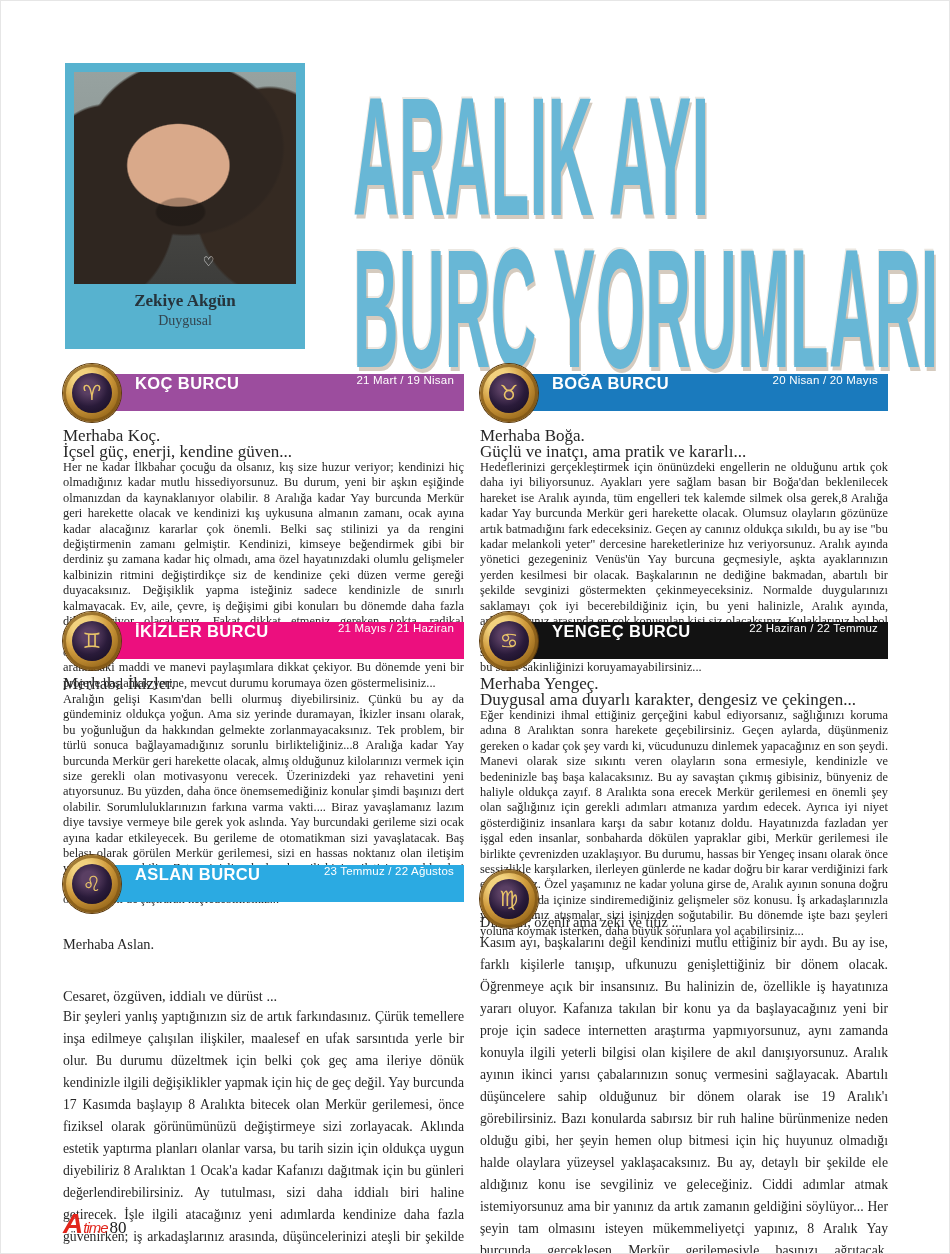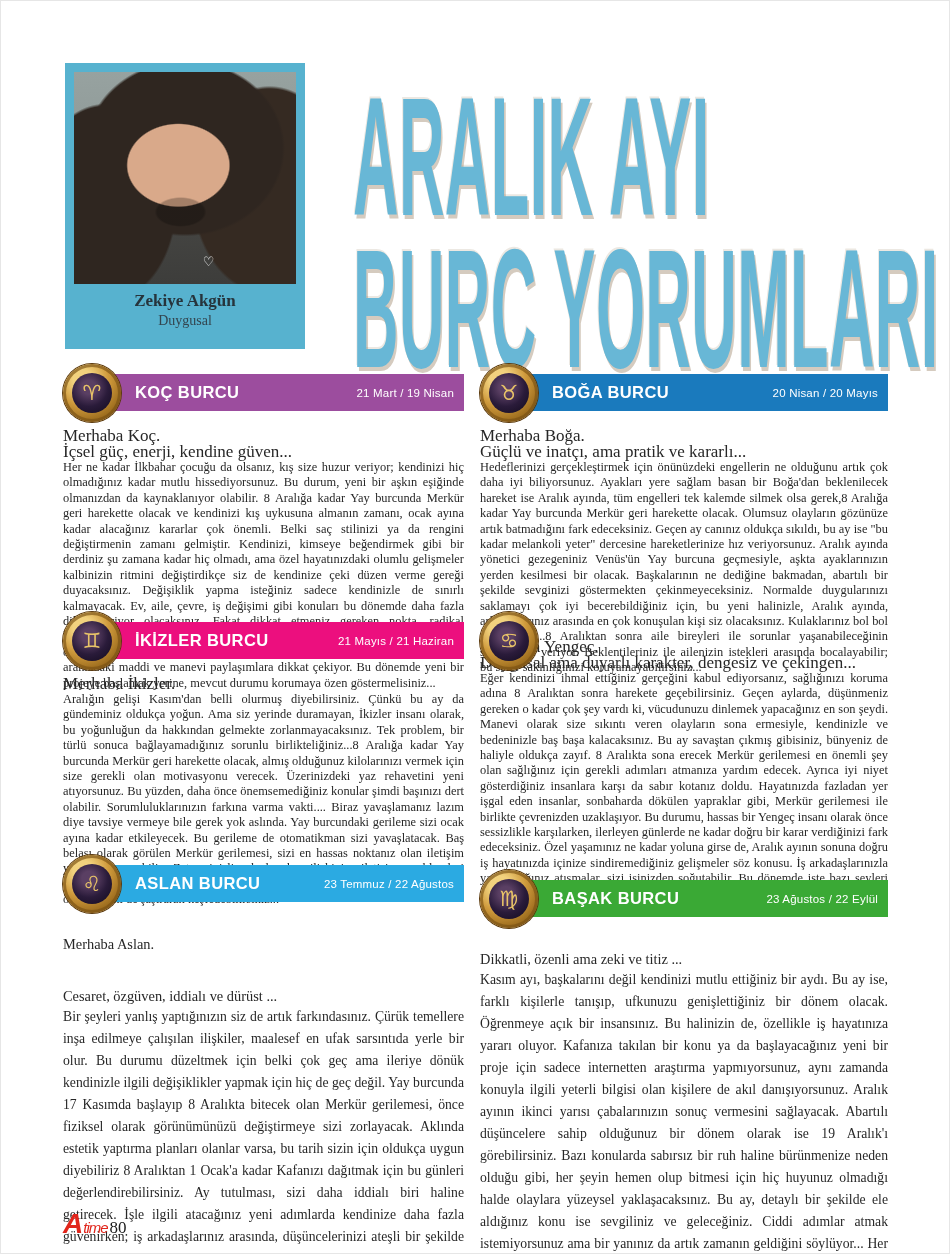--- a/index.html
+++ b/index.html
@@ -43,21 +43,21 @@
   
   .zsec{position:absolute;}
   #sec-koc    {left:62px; top:373px;width:401px;}
   #sec-boga   {left:479px;top:373px;width:408px;}
   #sec-ikizler{left:62px; top:621px;width:401px;}
   #sec-yengec {left:479px;top:621px;width:408px;}
   #sec-aslan  {left:62px; top:864px;width:401px;}
   #sec-basak  {left:479px;top:879px;width:408px;}
 
   .zbar{
-    margin-left:26px;height:37px;display:flex;align-items:center;
+    margin-left:26px;height:37px;display:flex;align-items:flex-start;
     padding:0 10px 0 46px;box-sizing:border-box;background:#888;
   }
   .zname{color:#fff;font-weight:bold;font-size:16.5px;letter-spacing:.4px;}
   .zdates{color:#fff;font-size:11.5px;margin-left:auto;letter-spacing:.2px;}
 
   .zicon{
     position:absolute;left:0;top:-10px;width:58px;height:58px;border-radius:50%;z-index:2;
     background:radial-gradient(circle at 35% 28%, #f2d27e 0 18%, #cf9a3c 45%, #9a6a1c 75%, #6e470e 100%);
     box-shadow:0 0 0 1px #5c3a0c, inset 0 0 0 3px rgba(122,81,20,.65);
     display:flex;align-items:center;justify-content:center;
@@ -138,20 +138,24 @@
     <div class="zbody">
       <p class="greet">Merhaba İkizler.</p>
       <p class="btext">Aralığın gelişi Kasım'dan belli olurmuş diyebilirsiniz. Çünkü bu ay da gündeminiz oldukça yoğun. Ama siz yerinde duramayan, İkizler insanı olarak, bu yoğunluğun da hakkından gelmekte zorlanmayacaksınız. Tek problem, bir türlü sonuca bağlayamadığınız sorunlu birlikteliğiniz...8 Aralığa kadar Yay burcunda Merkür geri harekette olacak, almış olduğunuz kilolarınızı vermek için size gerekli olan motivasyonu verecek. Üzerinizdeki yaz rehavetini yeni atıyorsunuz. Bu yüzden, daha önce önemsemediğiniz konular şimdi başınızı dert olabilir. Sorumluluklarınızın farkına varma vakti.... Biraz yavaşlamanız lazım diye tavsiye vermeye bile gerek yok aslında. Yay burcundaki gerileme sizi ocak ayına kadar etkileyecek. Bu gerileme de otomatikman sizi yavaşlatacak. Baş belası olarak görülen Merkür gerilemesi, sizi en hassas noktanız olan iletişim yönünden vurabilir. Zaten inişli çıkışlı olan ilişkiniz, iletişim problemleri yüzünden olumsuz bir yöne saparken; karşınızdaki kişinin hiç bilmediğiniz özelliklerini de şaşırarak keşfedebilirsiniz...</p>
     </div>
   </section>
 
   <section class="zsec" id="sec-yengec">
     <div class="zicon">
       <span class="zglyph">♋</span>
     </div>
+    <div class="zbar" style="background: rgb(18, 18, 18);">
+      <span class="zname">YENGEÇ BURCU</span>
+      <span class="zdates">22 Haziran / 22 Temmuz</span>
+    </div>
     <div class="zbody">
       <p class="greet">Merhaba Yengeç.</p>
       <p class="greet">Duygusal ama duyarlı karakter, dengesiz ve çekingen...</p>
       <p class="btext">Eğer kendinizi ihmal ettiğiniz gerçeğini kabul ediyorsanız, sağlığınızı koruma adına 8 Aralıktan sonra harekete geçebilirsiniz. Geçen aylarda, düşünmeniz gereken o kadar çok şey vardı ki, vücudunuzu dinlemek yapacağınız en son şeydi. Manevi olarak size sıkıntı veren olayların sona ermesiyle, kendinizle ve bedeninizle baş başa kalacaksınız. Bu ay savaştan çıkmış gibisiniz, bünyeniz de haliyle oldukça zayıf. 8 Aralıkta sona erecek Merkür gerilemesi en önemli şey olan sağlığınız için gerekli adımları atmanıza yardım edecek. Ayrıca iyi niyet gösterdiğiniz insanlara karşı da sabır kotanız doldu. Hayatınızda fazladan yer işgal eden insanlar, sonbaharda dökülen yapraklar gibi, Merkür gerilemesi ile birlikte çevrenizden uzaklaşıyor. Bu durumu, hassas bir Yengeç insanı olarak önce sessizlikle karşılarken, ilerleyen günlerde ne kadar doğru bir karar verdiğinizi fark edeceksiniz. Özel yaşamınız ne kadar yoluna girse de, Aralık ayının sonuna doğru iş hayatınızda içinize sindiremediğiniz gelişmeler söz konusu. İş arkadaşlarınızla yaşayacağınız atışmalar, sizi işinizden soğutabilir. Bu dönemde işte bazı şeyleri yoluna koymak isterken, daha büyük sorunlara yol açabilirsiniz...</p>
     </div>
   </section>
 
   <section class="zsec lg" id="sec-aslan">
     <div class="zicon">
       <span class="zglyph">♌</span>
@@ -164,24 +168,20 @@
       <p class="greet">Merhaba Aslan.</p>
       <p class="greet">Cesaret, özgüven, iddialı ve dürüst ...</p>
       <p class="btext">Bir şeyleri yanlış yaptığınızın siz de artık farkındasınız. Çürük temellere inşa edilmeye çalışılan ilişkiler, maalesef en ufak sarsıntıda yerle bir olur. Bu durumu düzeltmek için belki çok geç ama ileriye dönük kendinizle ilgili değişiklikler yapmak için hiç de geç değil. Yay burcunda 17 Kasımda başlayıp 8 Aralıkta bitecek olan Merkür gerilemesi, önce fiziksel olarak görünümünüzü değiştirmeye sizi zorlayacak. Aklında estetik yaptırma planları olanlar varsa, bu tarih sizin için oldukça uygun diyebiliriz 8 Aralıktan 1 Ocak'a kadar Kafanızı dağıtmak için bu günleri değerlendirebilirsiniz. Ay tutulması, sizi daha iddialı biri haline getirecek. İşle ilgili atacağınız yeni adımlarda kendinize daha fazla güvenirken; iş arkadaşlarınız arasında, düşüncelerinizi ateşli bir şekilde savunacaksınız.8 Aralıkta ki Merkür gerilemesi ise hayatınızın her alanında, yavaşlamaya neden olabilir. Kuşku duyduğunuz konular ise bu dönemde daha da artacak. Kimseye belli etmeden dedektifçilik oynayabilirsiniz. Hayatınıza girecek olan kişi ile evlilik planları yapabilirsiniz....</p>
     </div>
   </section>
 
   <section class="zsec lg" id="sec-basak">
     <div class="zicon">
       <span class="zglyph">♍</span>
     </div>
-    <div class="zbar" style="background: rgb(58, 169, 53);">
-      <span class="zname">BAŞAK BURCU</span>
-      <span class="zdates">23 Ağustos / 22 Eylül</span>
-    </div>
     <div class="zbody">
       <p class="greet">Dikkatli, özenli ama zeki ve titiz ...</p>
       <p class="btext">Kasım ayı, başkalarını değil kendinizi mutlu ettiğiniz bir aydı. Bu ay ise, farklı kişilerle tanışıp, ufkunuzu genişlettiğiniz bir dönem olacak. Öğrenmeye açık bir insansınız. Bu halinizin de, özellikle iş hayatınıza yararı oluyor. Kafanıza takılan bir konu ya da başlayacağınız yeni bir proje için sadece internetten araştırma yapmıyorsunuz, aynı zamanda konuyla ilgili yeterli bilgisi olan kişilere de akıl danışıyorsunuz. Aralık ayının ikinci yarısı çabalarınızın sonuç vermesini sağlayacak. Abartılı düşüncelere sahip olduğunuz bir dönem olarak ise 19 Aralık'ı görebilirsiniz. Bazı konularda sabırsız bir ruh haline bürünmenize neden olduğu gibi, her şeyin hemen olup bitmesi için hiç huyunuz olmadığı halde olaylara yüzeysel yaklaşacaksınız. Bu ay, detaylı bir şekilde ele aldığınız konu ise sevgiliniz ve geleceğiniz. Ciddi adımlar atmak istemiyorsunuz ama bir yanınız da artık zamanın geldiğini söylüyor... Her şeyin tam olmasını isteyen mükemmeliyetçi yapınız, 8 Aralık Yay burcunda gerçekleşen Merkür gerilemesiyle başınızı ağrıtacak. İrdelediğiniz konular, yeni soru işaretlerine neden olabilir...</p>
     </div>
   </section>
 
   <div class="footer">
     <span class="logo-a">A</span>
     <span class="logo-text">time</span>
     <span class="logo-page">80</span>

